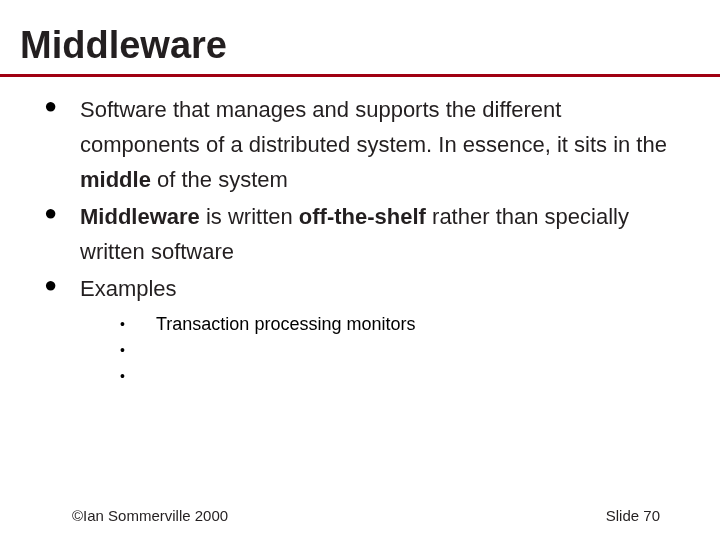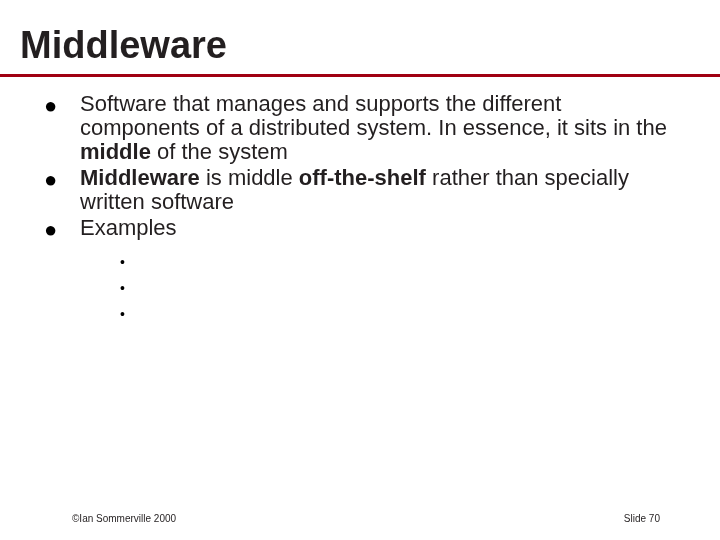--- a/index.html
+++ b/index.html
@@ -42,21 +42,21 @@
     width: 42px;
     flex-shrink: 0;
     font-size: 22px;
     color: #000;
     padding-left: 6px;
     line-height: 28px;
   }
   .lvl1 .txt {
     flex: 1;
     font-size: 22px;
-    line-height: 24px;
+    line-height: 35px;
     color: #231f20;
   }
   .lvl2-wrap {
     margin-top: 6px;
     margin-left: 78px;
   }
   .lvl2 {
     display: flex;
     margin-bottom: 2px;
   }
@@ -74,50 +74,51 @@
   }
   .bold { font-weight: bold; }
   .footer {
     position: absolute;
     bottom: 16px;
     left: 0;
     width: 720px;
     display: flex;
     justify-content: space-between;
     padding: 0 60px 0 72px;
-    font-size: 10px;
+    font-size: 15px;
     color: #231f20;
   }
 </style>
 </head>
 <body>
 
 <div class="title">Middleware</div>
 <div class="rule"></div>
 
 <div class="body">
 
   <div class="lvl1">
     <div class="dot">●</div>
     <div class="txt"><span>Software that manages and supports the different components of a distributed system. In essence, it sits in the </span><span class="bold">middle</span><span> of the system</span></div>
   </div>
 
   <div class="lvl1">
     <div class="dot">●</div>
-    <div class="txt"><span class="bold">Middleware</span><span> is middle </span><span class="bold">off-the-shelf</span><span> rather than specially written software</span></div>
+    <div class="txt"><span class="bold">Middleware</span><span> is written </span><span class="bold">off-the-shelf</span><span> rather than specially written software</span></div>
   </div>
 
   <div class="lvl1">
     <div class="dot">●</div>
     <div class="txt">Examples</div>
   </div>
 
   <div class="lvl2-wrap">
     <div class="lvl2">
       <div class="dot">•</div>
+      <div class="txt">Transaction processing monitors</div>
     </div>
     <div class="lvl2">
       <div class="dot">•</div>
     </div>
     <div class="lvl2">
       <div class="dot">•</div>
     </div>
   </div>
 
 </div>

